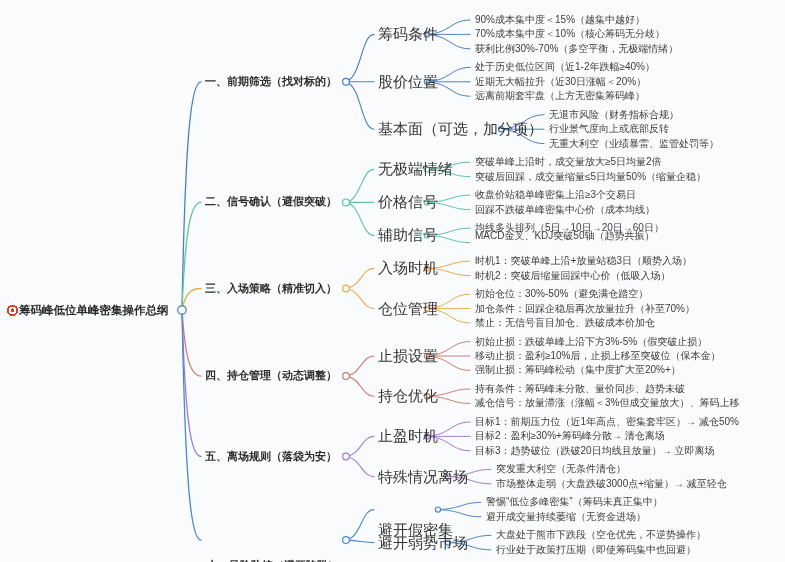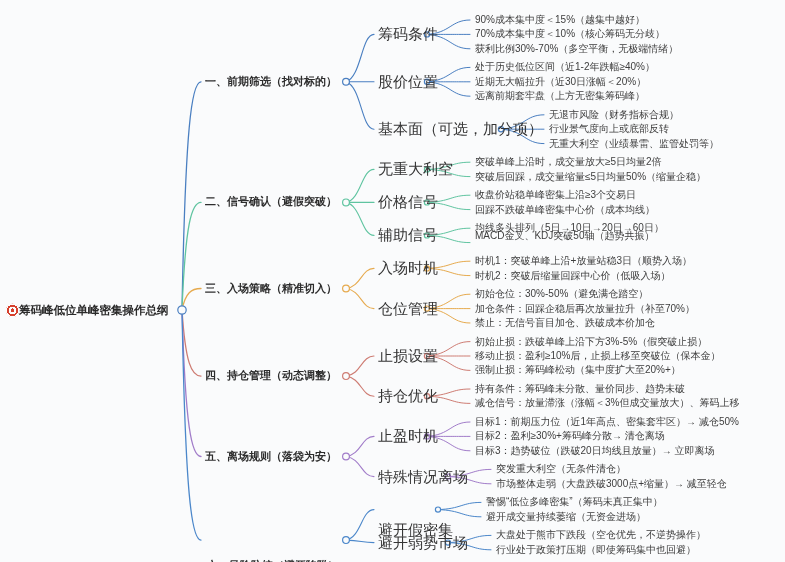--- a/index.html
+++ b/index.html
@@ -114,21 +114,21 @@
     <div class="node leaf" style="left: 475px; top: 48.8px;">获利比例30%-70%（多空平衡，无极端情绪）</div>
     <div class="node l2" style="left: 378px; top: 81.8px;">股价位置</div>
     <div class="node leaf" style="left: 475px; top: 67.4px;">处于历史低位区间（近1-2年跌幅≥40%）</div>
     <div class="node leaf" style="left: 475px; top: 81.8px;">近期无大幅拉升（近30日涨幅＜20%）</div>
     <div class="node leaf" style="left: 475px; top: 96.2px;">远离前期套牢盘（上方无密集筹码峰）</div>
     <div class="node l2" style="left: 378px; top: 129.2px;">基本面（可选，加分项）</div>
     <div class="node leaf" style="left: 549px; top: 114.8px;">无退市风险（财务指标合规）</div>
     <div class="node leaf" style="left: 549px; top: 129.2px;">行业景气度向上或底部反转</div>
     <div class="node leaf" style="left: 549px; top: 143.6px;">无重大利空（业绩暴雷、监管处罚等）</div>
     <div class="node branch" style="left: 205px; top: 202.4px;">二、信号确认（避假突破）</div>
-    <div class="node l2" style="left: 378px; top: 169.4px;">无重大利空</div>
+    <div class="node l2" style="left: 378px; top: 169.4px;">无极端情绪</div>
     <div class="node leaf" style="left: 475px; top: 162.2px;">突破单峰上沿时，成交量放大≥5日均量2倍</div>
     <div class="node leaf" style="left: 475px; top: 176.6px; text-align: center;">突破后回踩，成交量缩量≤5日均量50%（缩量企稳）</div>
     <div class="node l2" style="left: 378px; top: 202.4px;">价格信号</div>
     <div class="node leaf" style="left: 475px; top: 195.2px;">收盘价站稳单峰密集上沿≥3个交易日</div>
     <div class="node leaf" style="left: 475px; top: 209.6px;">回踩不跌破单峰密集中心价（成本均线）</div>
     <div class="node l2" style="left: 378px; top: 235.4px;">辅助信号</div>
     <div class="node leaf" style="left: 475px; top: 228.2px;">均线多头排列（5日→10日→20日→60日）</div>
     <div class="node leaf" style="left: 475px; top: 236px;">MACD金叉、KDJ突破50轴（趋势共振）</div>
     <div class="node branch" style="left: 205px; top: 288.5px;">三、入场策略（精准切入）</div>
     <div class="node l2" style="left: 378px; top: 268.4px;">入场时机</div>

